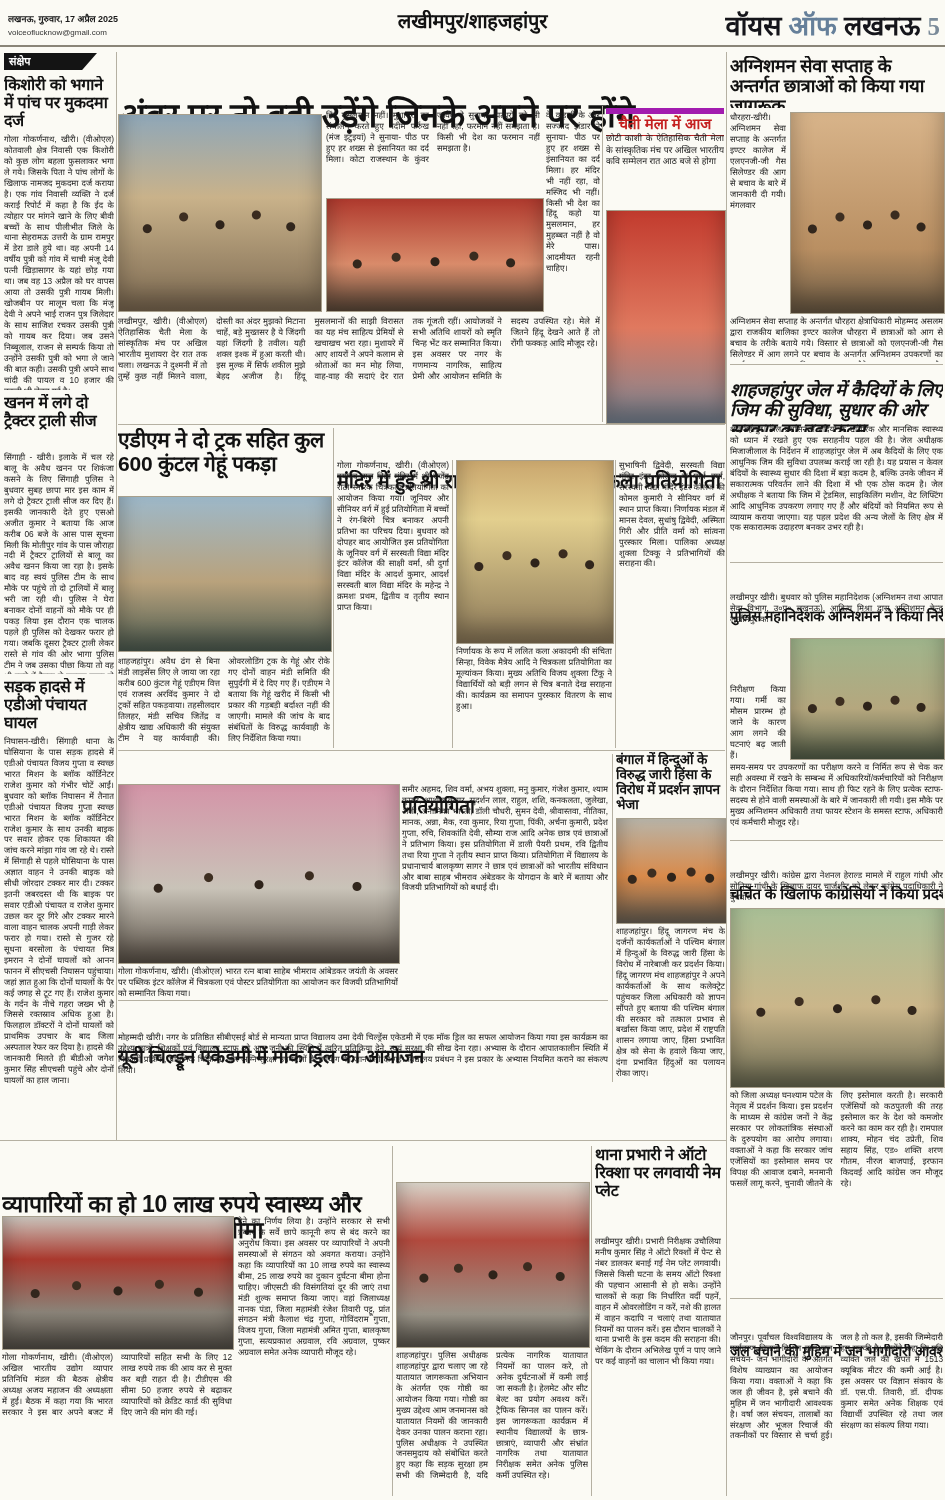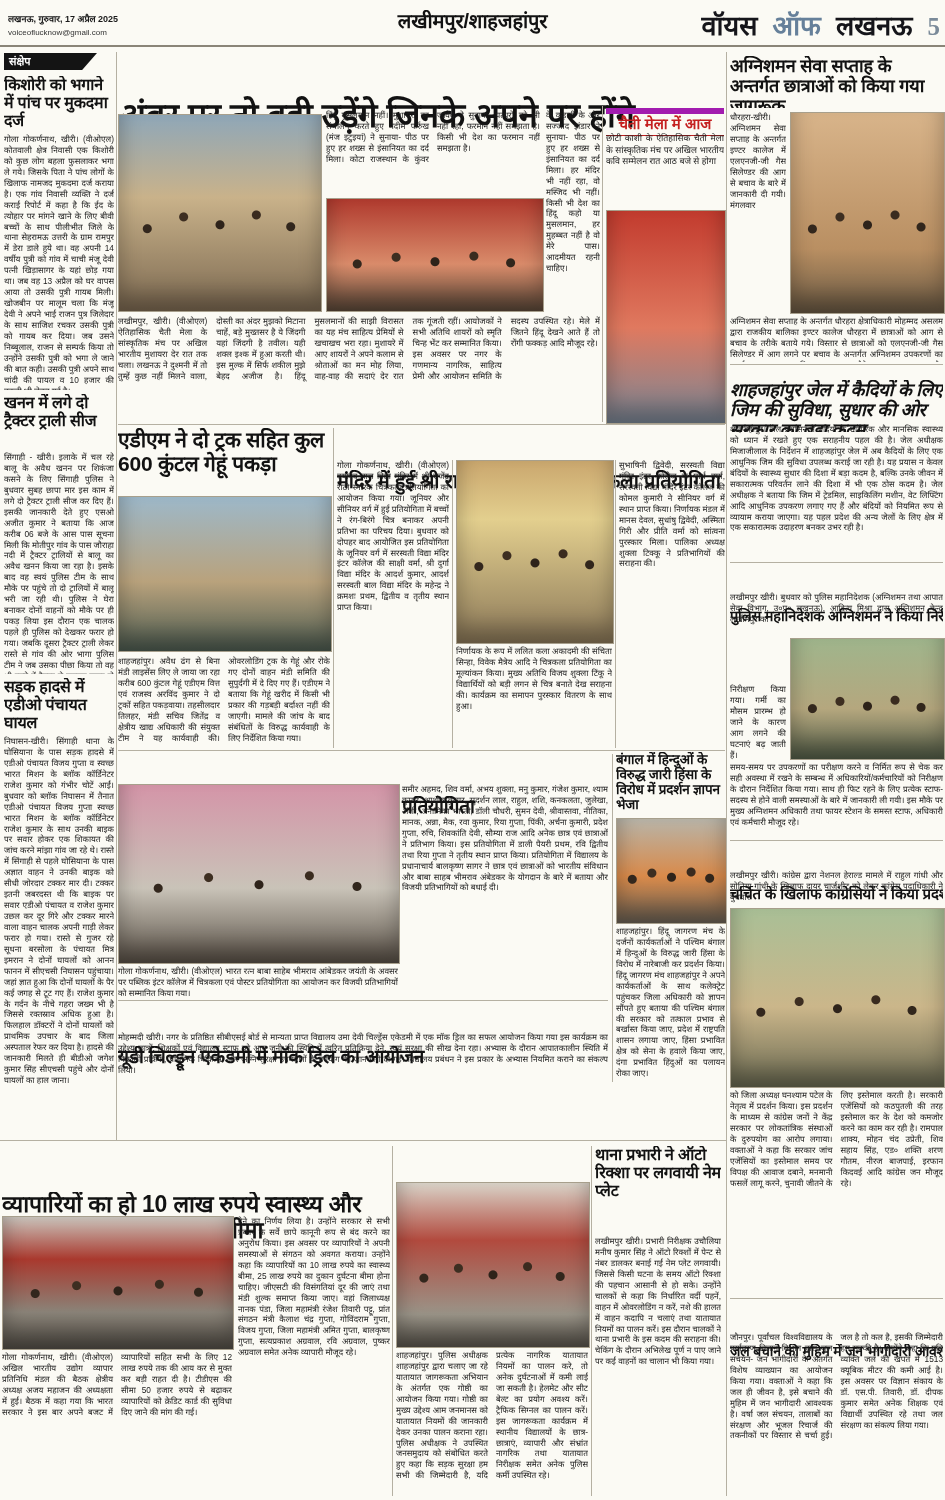--- a/index.html
+++ b/index.html
@@ -27,21 +27,21 @@
   .ph-kavi{background:linear-gradient(180deg,#c23b2e,#e0795f 55%,#7a8796);}
   .ph-class{background:linear-gradient(180deg,#d8b48a,#b98f62 68%,#6b5a44);}
   .ph-truck{background:linear-gradient(180deg,#9db8c9,#b9a27c 55%,#4e5d52);}
   .ph-banner{background:linear-gradient(180deg,#caa76e,#e3cf8e 32%,#8d7a5a);}
   .ph-pink{background:linear-gradient(180deg,#d495a8,#c9c3b8 58%,#5b5248);}
   .ph-fire{background:linear-gradient(180deg,#b8b4a8,#d98a4a 55%,#6e6558);}
   .ph-police{background:linear-gradient(180deg,#9fb58c,#b5a77e 58%,#55604a);}
   .ph-congress{background:linear-gradient(180deg,#a9bf96,#cbb68a 55%,#6a6a52);}
   .ph-hall{background:linear-gradient(180deg,#c9c3bb,#a9392e 32%,#8a8378 72%,#555048);}
   .ph-audit{background:linear-gradient(180deg,#d9d3c8,#b24a3e 35%,#9a9488 80%,#5c574e);}
-  .masthead{display:flex;align-items:baseline;gap:15px;font-weight:bold;font-size:27px;
+  .masthead{display:flex;align-items:baseline;gap:7px;font-weight:bold;font-size:27px;
             font-family:"Liberation Serif","DejaVu Serif",serif;}
   .mast-accent{color:#66809a;}
   .mast-dark{color:#15151a;}
   .pageno{font-size:25px;color:#7a8a99;}
   .sankshep{background:#141414;color:#fff;font-weight:bold;font-size:11px;line-height:17px;
             padding-left:5px;clip-path:polygon(0 0,100% 0,84% 100%,0 100%);}
   .chaiti-title{color:#c41f1f;font-weight:bold;font-size:15px;text-align:center;
                 border-top:6px solid #a21caf;border-bottom:1px solid #c41f1f;line-height:19px;}
   .nowrap{white-space:nowrap;margin-top:42px;}
 </style>

